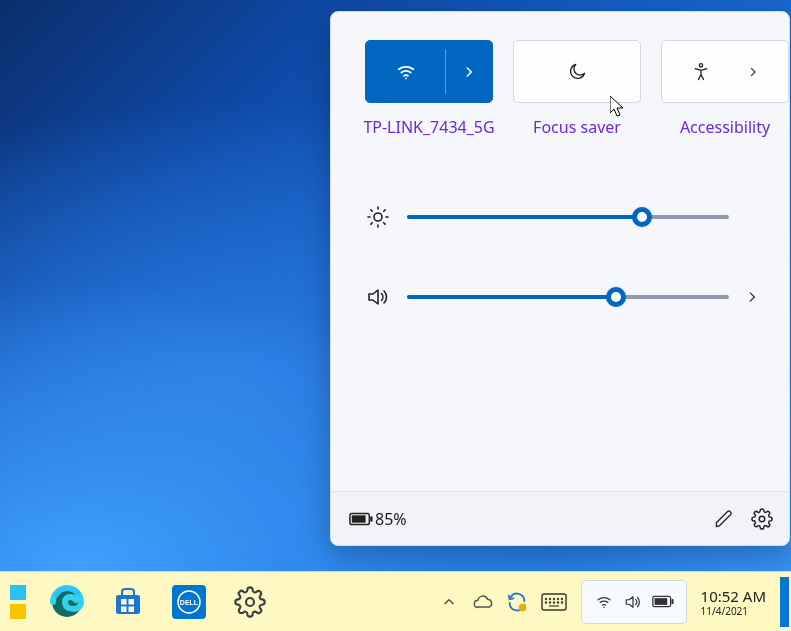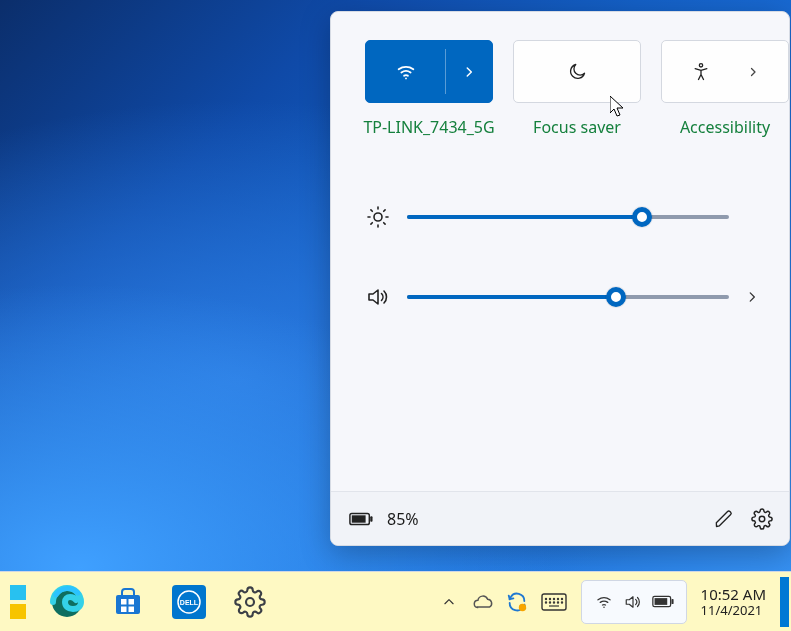--- a/index.html
+++ b/index.html
@@ -37,21 +37,21 @@
     display:flex; align-items:center; justify-content:center;
     cursor:pointer;
     position: relative;
   }
   .tile.active { background:#0067c0; border-color:#0067c0; color:#fff; }
   .tile.split::after {
     content:""; position:absolute; left:63%; top:8px; bottom:8px; width:1px; background:rgba(255,255,255,.35);
   }
   .tile .main-area { flex:1; display:flex; align-items:center; justify-content:center; }
   .tile .expand-area { width:37%; display:flex; align-items:center; justify-content:center; }
-  .tile-label { margin-top: 13px; font-size: 16px; color:#15803d; text-align:center; white-space:nowrap; }
+  .tile-label { margin-top: 13px; font-size: 16px; color:#6d28d9; text-align:center; white-space:nowrap; }
 
   
   .slider-row { display:flex; align-items:center; gap:16px; margin-top:30px; padding-right:4px; }
   .slider-icon { width:26px; display:flex; justify-content:center; color:#222; }
   .track {
     position:relative; flex:1; height:4px; background:#8f9aad; border-radius:2px;
   }
   .track .fill { position:absolute; left:0; top:0; bottom:0; background:#0067c0; border-radius:2px; }
   .track .thumb {
     position:absolute; top:50%; width:20px; height:20px; border-radius:50%;
@@ -59,42 +59,42 @@
     box-shadow:0 0 0 1px rgba(0,0,0,.06);
   }
   .slider-chevron { width:20px; color:#444; }
 
   
   .panel-footer {
     height:54px; border-top:1px solid #e1e4eb; background:#f1f3f8;
     display:flex; align-items:center; padding:0 8px 0 18px;
     border-radius:0 0 8px 8px;
   }
-  .battery-status { display:flex; align-items:center; gap:14px; font-size:16px; color:#1b1b1b; }
+  .battery-status { display:flex; align-items:center; gap:2px; font-size:16px; color:#1b1b1b; }
   .footer-spacer { flex:1; }
   .footer-btn { width:38px; height:38px; display:flex; align-items:center; justify-content:center; color:#222; cursor:pointer; border-radius:4px; }
 
   
   .taskbar {
     position:absolute; left:0; right:0; bottom:0; height:60px;
     background:#fef9c3; border-top:1px solid #cfd7e4;
     display:flex; align-items:center;
   }
   .tb-left { display:flex; align-items:center; gap:16px; padding-left:6px; }
   .tb-icon { width:45px; height:45px; border-radius:6px; display:flex; align-items:center; justify-content:center; cursor:pointer; }
   .tb-icon.partial-start { width:22px; justify-content:flex-end; }
   .tb-right { margin-left:auto; display:flex; align-items:center; gap:2px; padding-right:2px; height:100%; }
   .tray-item { width:32px; height:100%; display:flex; align-items:center; justify-content:center; color:#333; cursor:pointer; }
   .systray-group {
     display:flex; align-items:center; gap:9px; height:44px;
     background:#f7fafe; border:1px solid #d0d7e4; border-radius:5px;
     padding:0 12px; margin:0 6px; cursor:pointer;
   }
   .clock { display:flex; flex-direction:column; justify-content:center; font-size:15px; color:#222; line-height:1.2; padding:0 6px; cursor:pointer; text-align:left; }
-  .clock .date { font-size:13px; }
+  .clock .date { font-size:10px; }
   .notif-color-dot { width:9px; height:50px; background:#0078d4; margin-left:6px; }
 
   svg { display:block; }
 </style>
 </head>
 <body>
 
 <div class="panel">
   <div class="panel-body">
 

